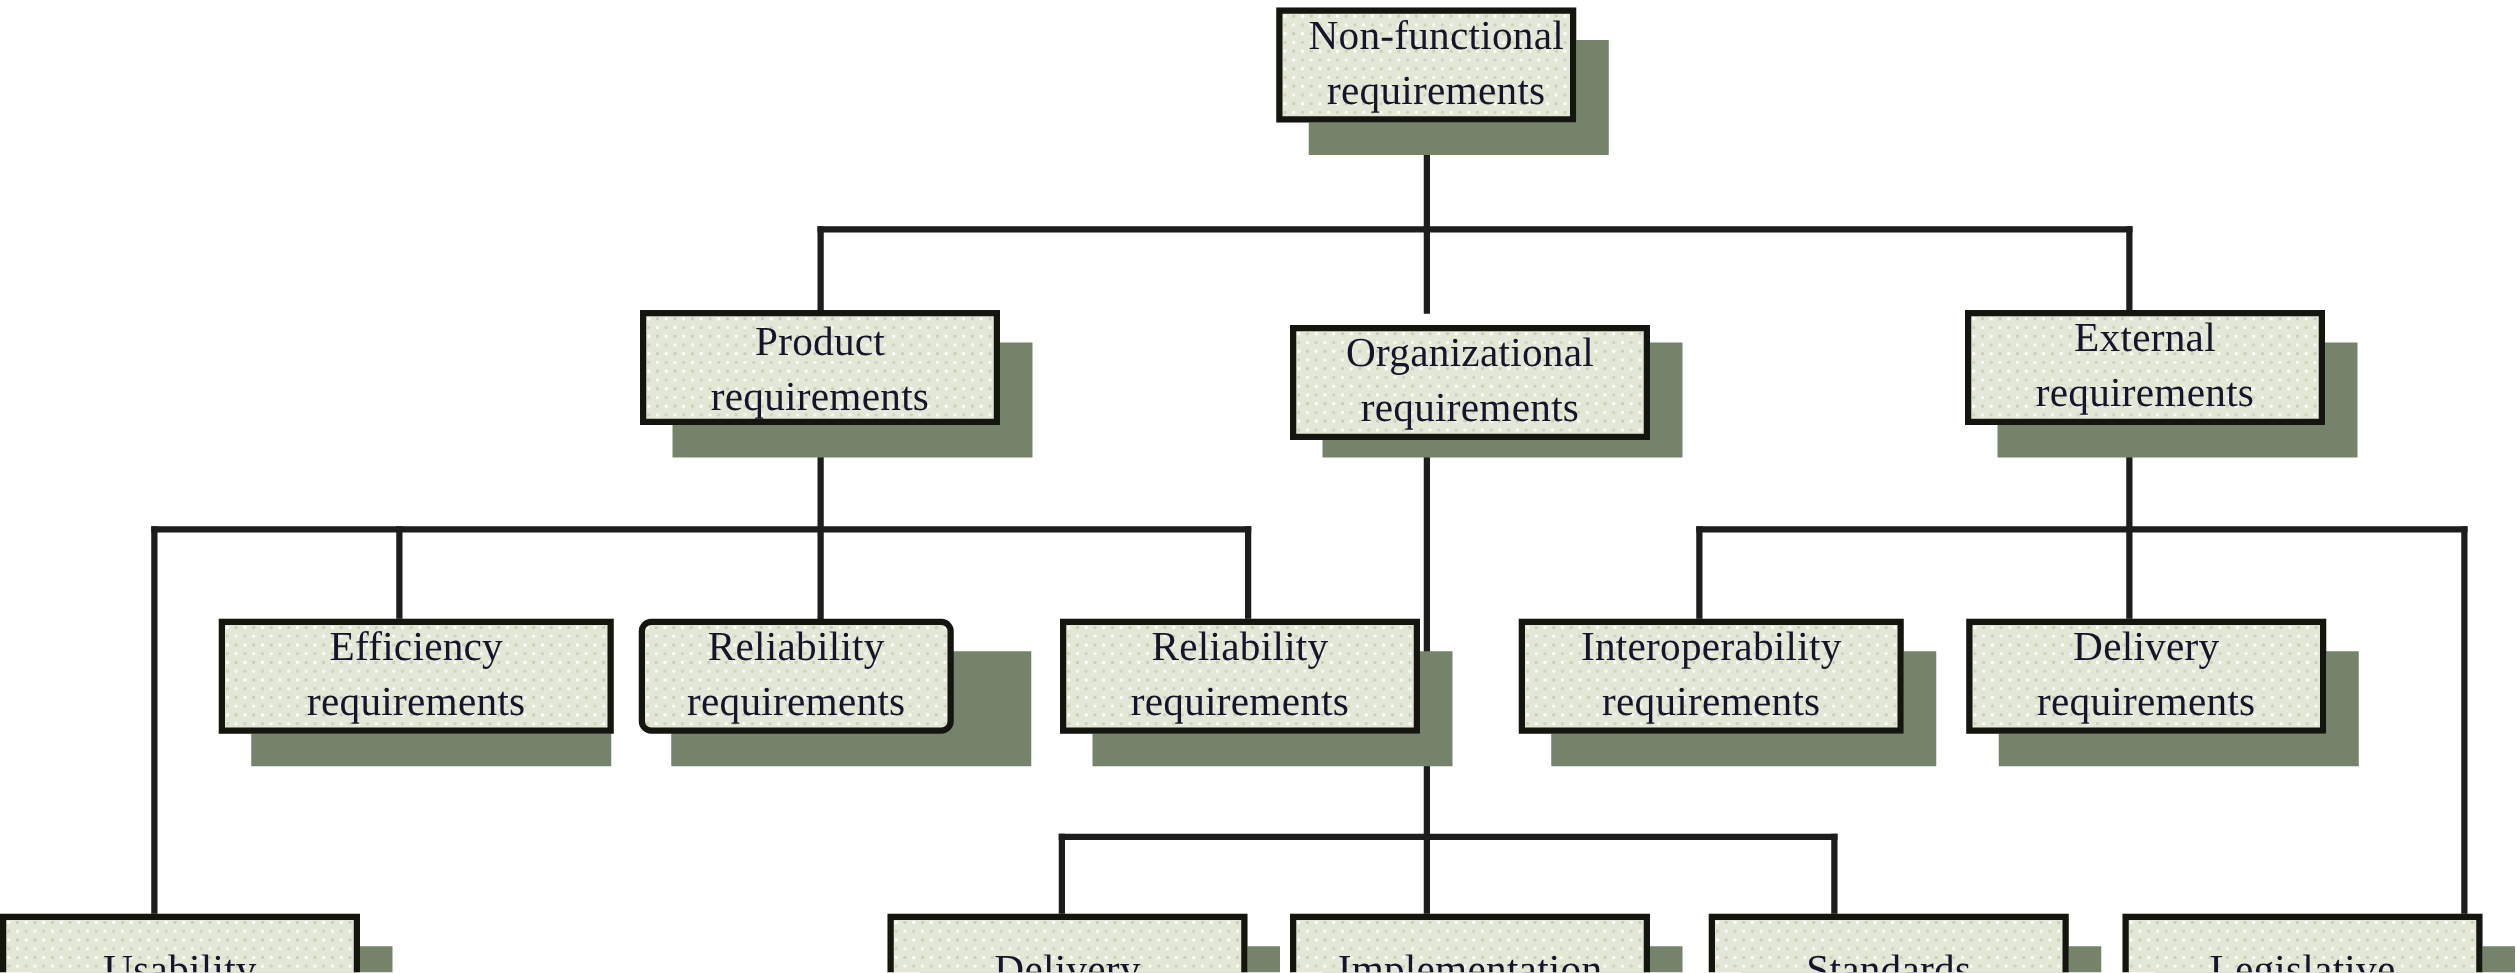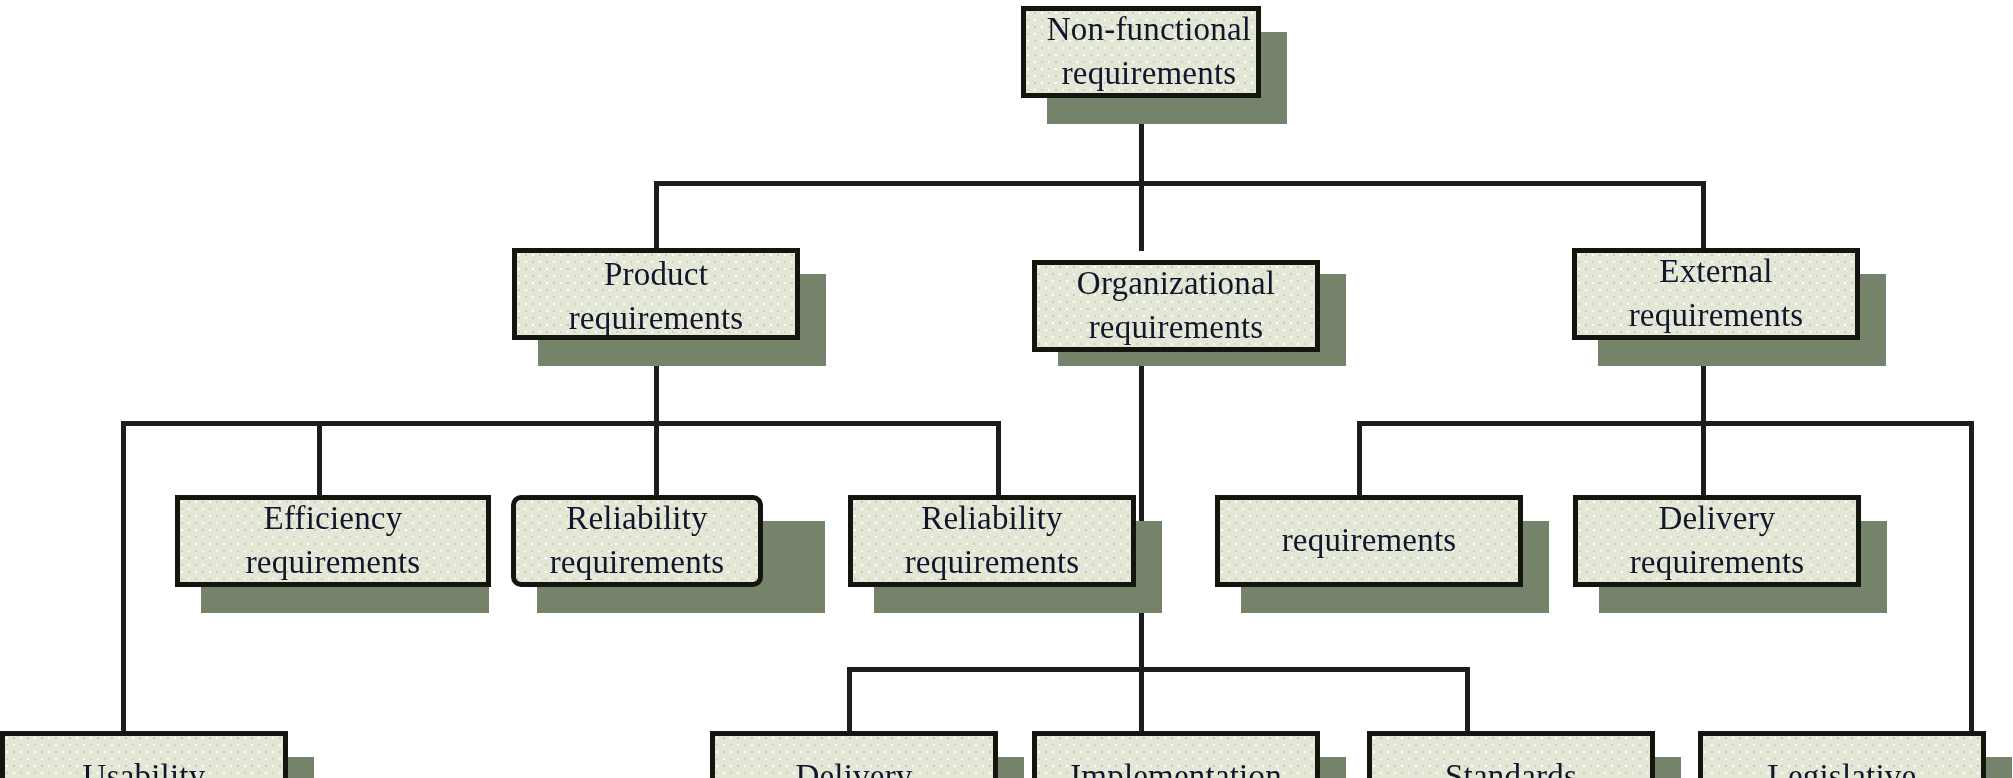--- a/index.html
+++ b/index.html
@@ -125,20 +125,21 @@
         <span class="ln">Reliability</span>
         <span class="ln">requirements</span>
       </div>
       <div class="shadow" style="left: 874px; top: 521px; width: 288px; height: 92px;"></div>
       <div class="node" style="left: 848px; top: 495px; width: 288px; height: 92px;">
         <span class="ln">Reliability</span>
         <span class="ln">requirements</span>
       </div>
       <div class="shadow" style="left: 1241px; top: 521px; width: 308px; height: 92px;"></div>
       <div class="node" style="left: 1215px; top: 495px; width: 308px; height: 92px;">
+        <span class="ln">Interoperability</span>
         <span class="ln">requirements</span>
       </div>
       <div class="shadow" style="left: 1599px; top: 521px; width: 288px; height: 92px;"></div>
       <div class="node" style="left: 1573px; top: 495px; width: 288px; height: 92px;">
         <span class="ln">Delivery</span>
         <span class="ln">requirements</span>
       </div>
       <div class="shadow" style="left: 26px; top: 757px; width: 288px; height: 92px;"></div>
       <div class="node" style="left: 0px; top: 731px; width: 288px; height: 92px;">
         <span class="ln">Usability</span>

